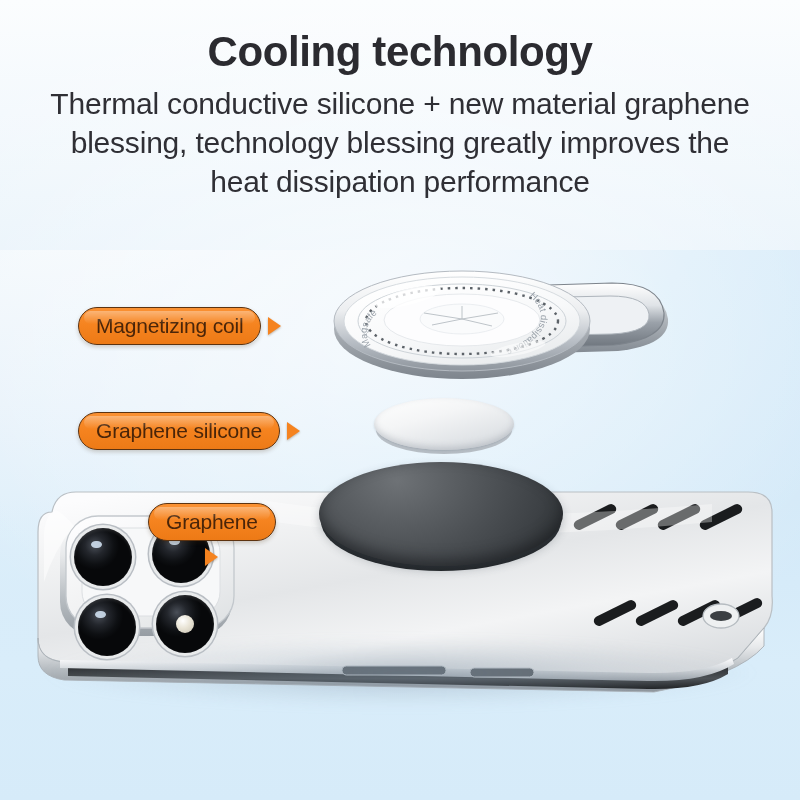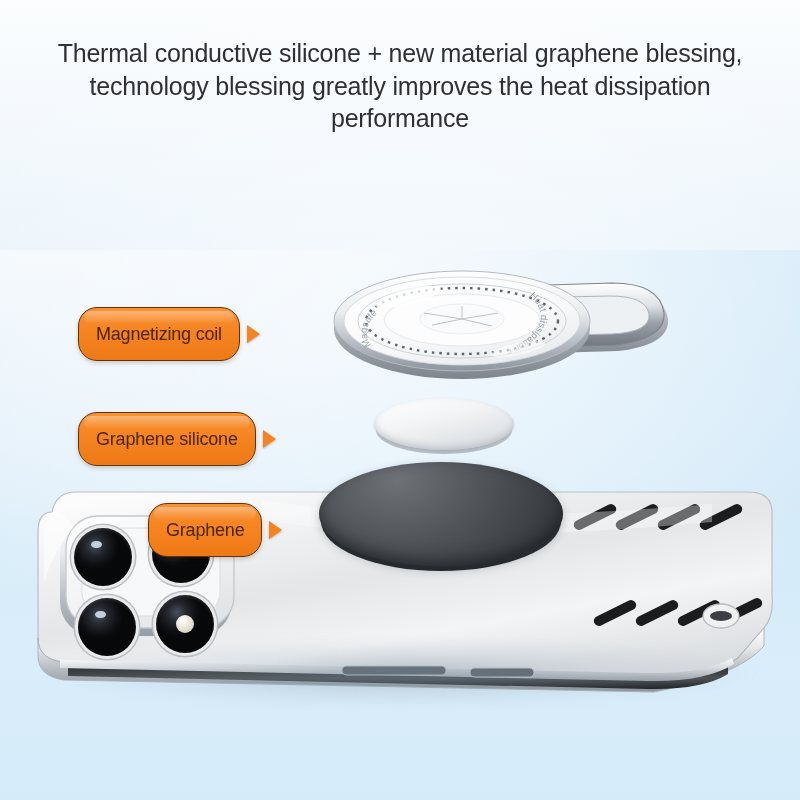--- a/index.html
+++ b/index.html
@@ -42,43 +42,43 @@
   }
   .title {
     font-size:42px;
     font-weight:700;
     color:#2b2b30;
     letter-spacing:-0.4px;
     line-height:1.12;
   }
   .subtitle {
     margin-top:9px;
-    font-size:25px;
+    font-size:30px;
     font-weight:400;
     color:#2f2f35;
     line-height:1.30;
     letter-spacing:-0.2px;
     padding:0 42px;
   }
 
   
   .callout {
     position:absolute; z-index:60;
     display:flex; align-items:center; gap:7px;
   }
   .pill {
     position:relative;
     display:inline-flex; align-items:center; justify-content:center;
-    height:54px;
+    height:38px;
     padding:0 17px;
     border-radius:19px;
     background:linear-gradient(180deg,#fa9133 0%, #f5831f 48%, #ed7a16 100%);
     border:1.6px solid #5d3310;
     color:#4a2509;
-    font-size:18px;
+    font-size:21px;
     font-weight:400;
     letter-spacing:-0.2px;
     white-space:nowrap;
     box-shadow:0 2px 4px rgba(70,40,10,0.22);
   }
   .pill::after {
     content:"";
     position:absolute; left:5px; right:5px; top:3px; height:13px;
     border-radius:10px;
     background:linear-gradient(180deg, rgba(255,255,255,0.34), rgba(255,255,255,0));
@@ -87,21 +87,21 @@
   .arrow {
     width:0; height:0;
     border-top:9px solid transparent;
     border-bottom:9px solid transparent;
     border-left:13px solid #f5831f;
     filter:drop-shadow(0 1px 1px rgba(80,45,10,0.35));
   }
 
   #callout-coil     { left:78px;  top:307px; }
   #callout-silicone { left:78px;  top:412px; }
-  #callout-graphene { left:148px; top:503px; }
+  #callout-graphene { left:148px; top:503px;flex-direction:column; }
 
   
   #ring-holder {
     position:absolute; left:312px; top:253px;
     width:370px; height:135px; z-index:30;
   }
 
   
   #silicone-disc {
     position:absolute; left:374px; top:398px;
@@ -186,20 +186,21 @@
 <body>
 
 <div id="stage">
 
   <div class="bg-base"></div>
   <div class="bg-topwash"></div>
   <div class="bg-bottomwash"></div>
   <div class="bg-vignette"></div>
 
   <div class="header">
+    <div class="title">Cooling technology</div>
     <div class="subtitle">Thermal conductive silicone + new material graphene blessing, technology blessing greatly improves the heat dissipation performance</div>
   </div>
 
   <div id="ring-holder">
     <svg width="370" height="135" viewBox="0 0 370 135">
       <defs>
         <linearGradient id="metalRim" x1="0" y1="0" x2="0" y2="1">
           <stop offset="0%" stop-color="#ffffff"></stop>
           <stop offset="40%" stop-color="#eceef0"></stop>
           <stop offset="70%" stop-color="#b9bfc6"></stop>

